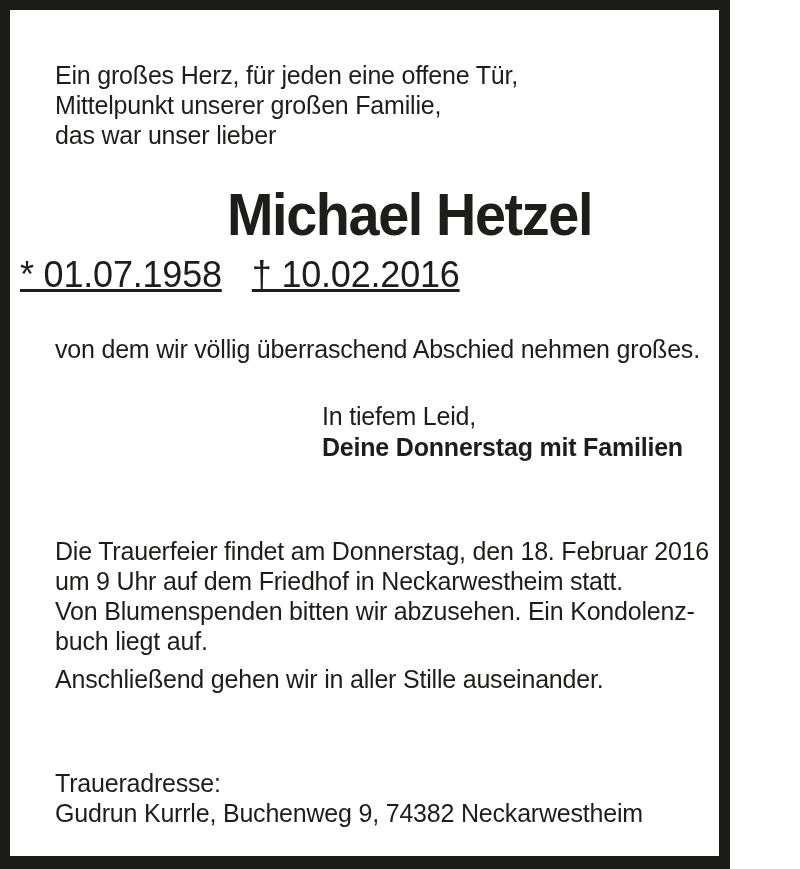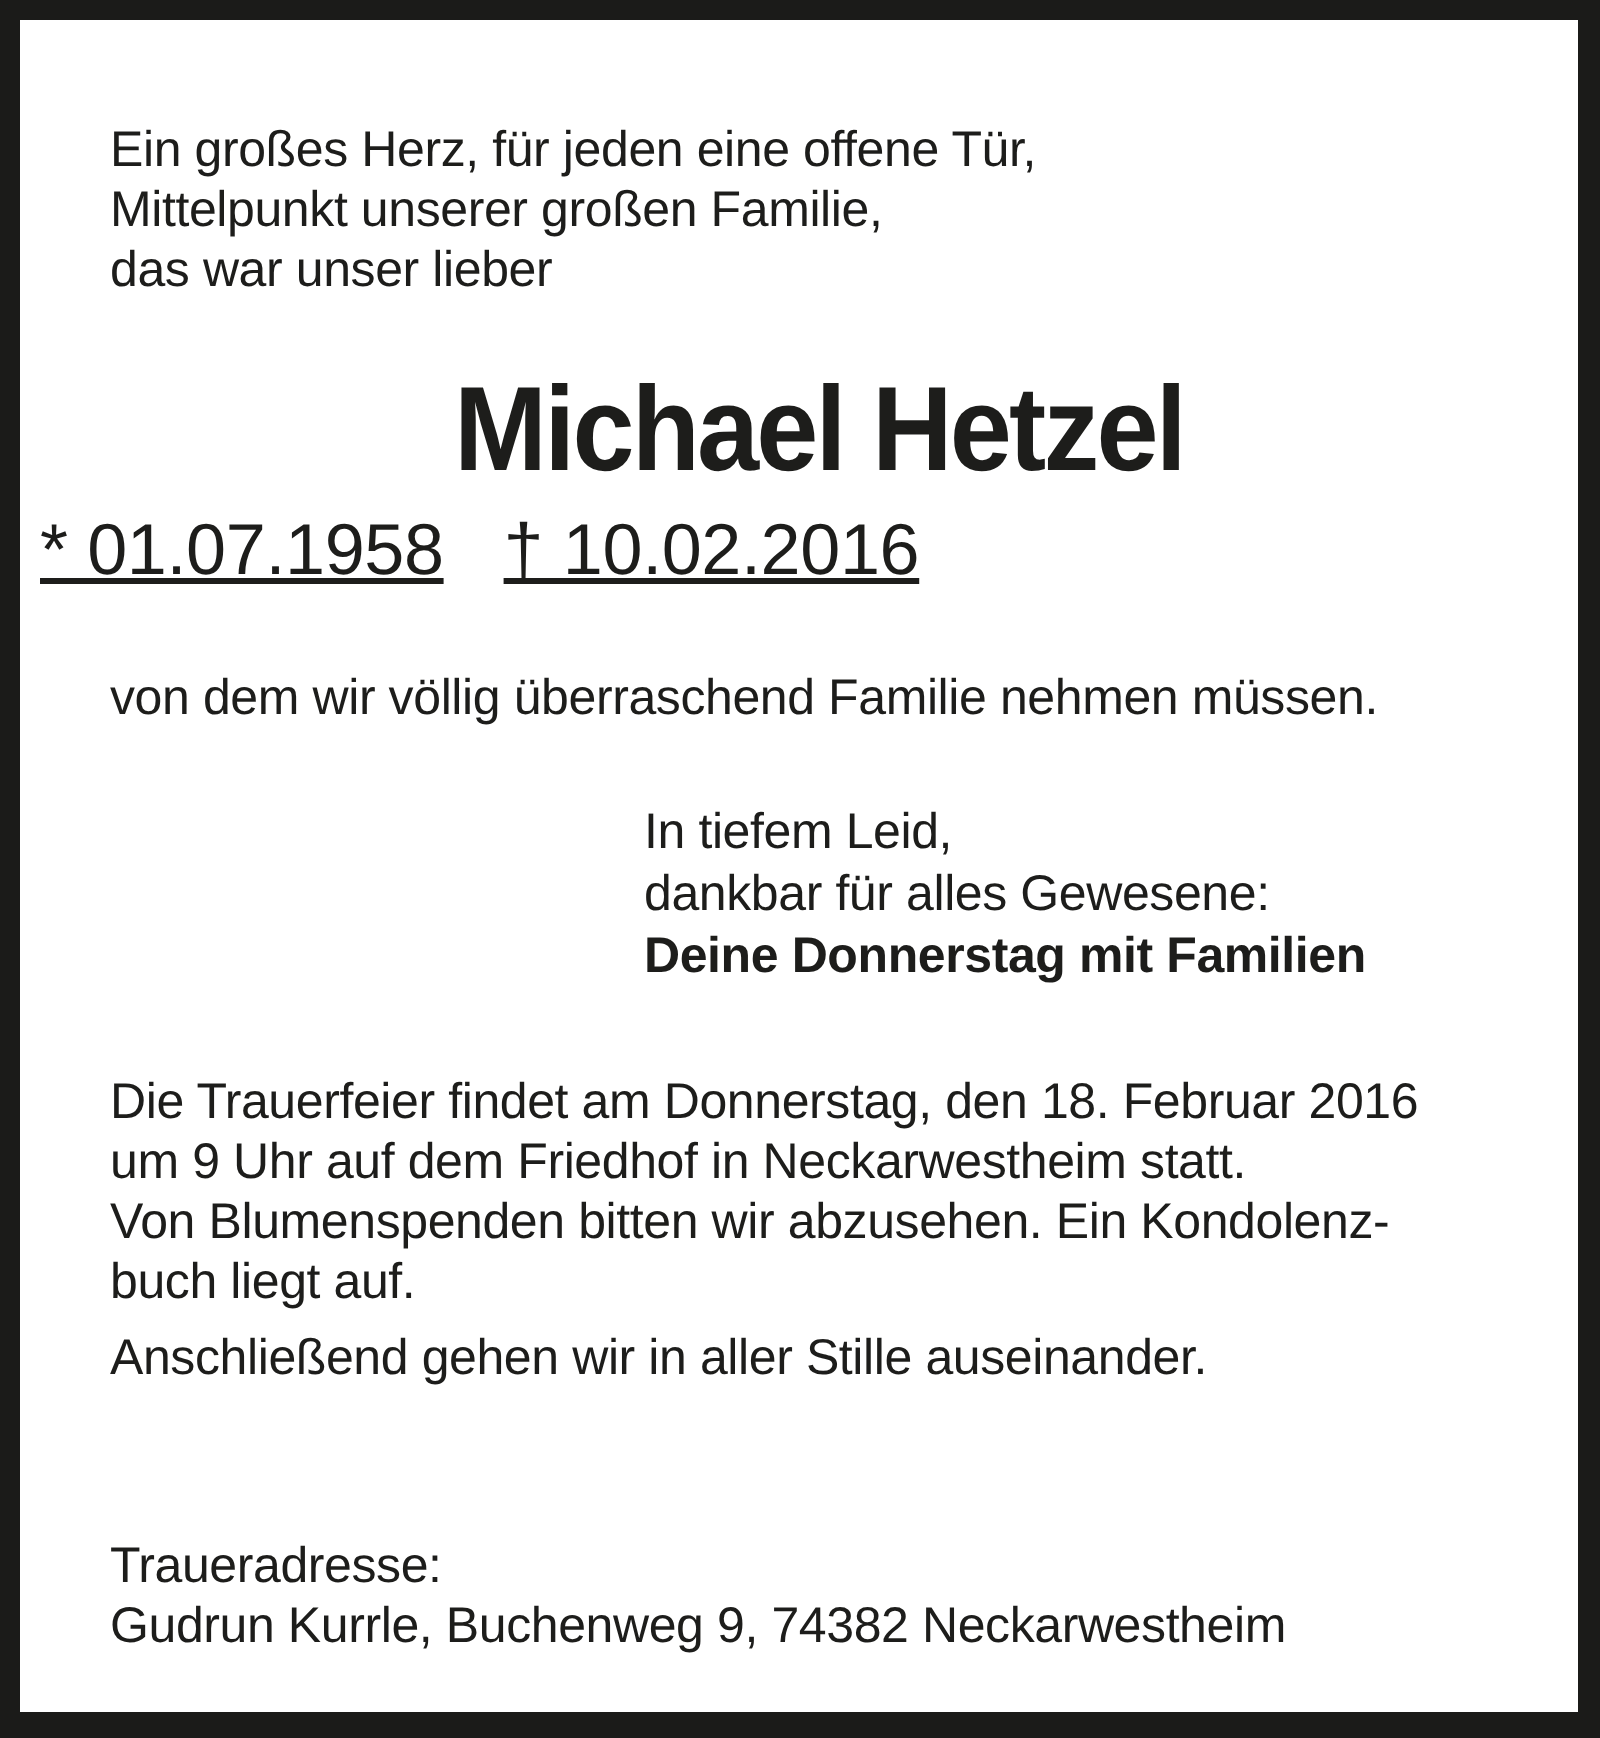--- a/index.html
+++ b/index.html
@@ -2,21 +2,21 @@
 <html><head>
 <meta charset="utf-8">
 <style>
   html, body {
     margin: 0;
     padding: 0;
     background: #ffffff;
   }
   .ad {
     position: relative;
-    width: 800px;
+    width: 730px;
     height: 869px;
     background: #0ea5e9;
     font-family: "Liberation Sans", "DejaVu Sans", sans-serif;
     color: #1d1d1b;
     overflow: hidden;
     box-sizing: border-box;
   }
   .frame {
     position: absolute;
     inset: 0;
@@ -85,25 +85,24 @@
         <div>Mittelpunkt unserer großen Familie,</div>
         <div>das war unser lieber</div>
       </div>
 
       <div class="deceased-name">Michael Hetzel</div>
 
       <div class="dates">
         <span class="birth">* 01.07.1958</span><span class="death">† 10.02.2016</span>
       </div>
 
-      <div class="txt farewell">von dem wir völlig überraschend Familie nehmen müssen.</div>
+      <div class="txt farewell">von dem wir völlig überraschend Abschied nehmen großes.</div>
 
       <div class="txt mourners">
         <div>In tiefem Leid,</div>
-        <div>dankbar für alles Gewesene:</div>
         <div class="bold">Deine Donnerstag mit Familien</div>
       </div>
 
       <div class="txt funeral">
         <div>Die Trauerfeier findet am Donnerstag, den 18. Februar 2016</div>
         <div>um 9 Uhr auf dem Friedhof in Neckarwestheim statt.</div>
         <div>Von Blumenspenden bitten wir abzusehen. Ein Kondolenz-</div>
         <div>buch liegt auf.</div>
       </div>
 

